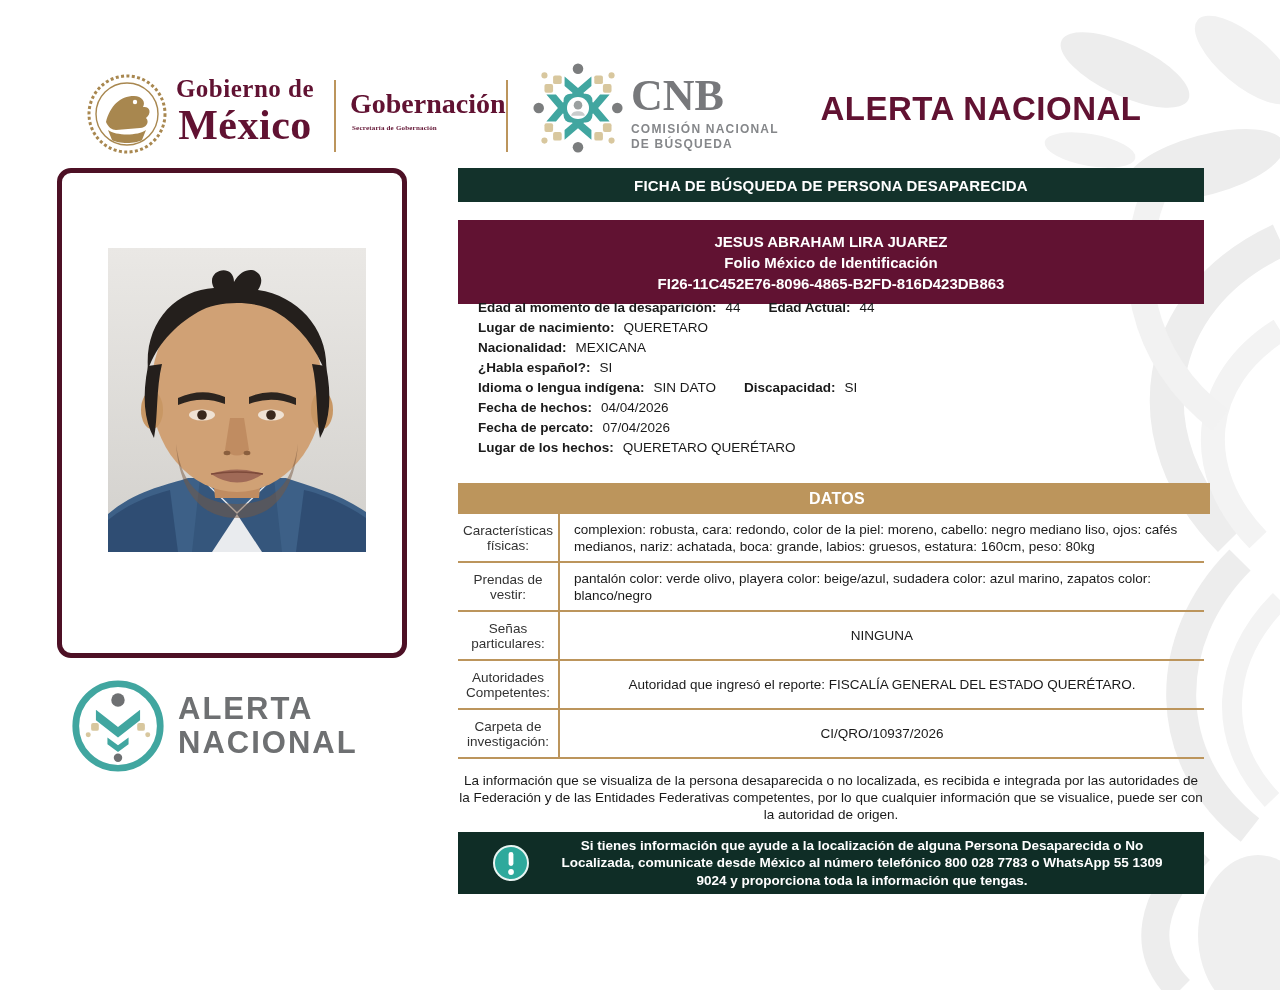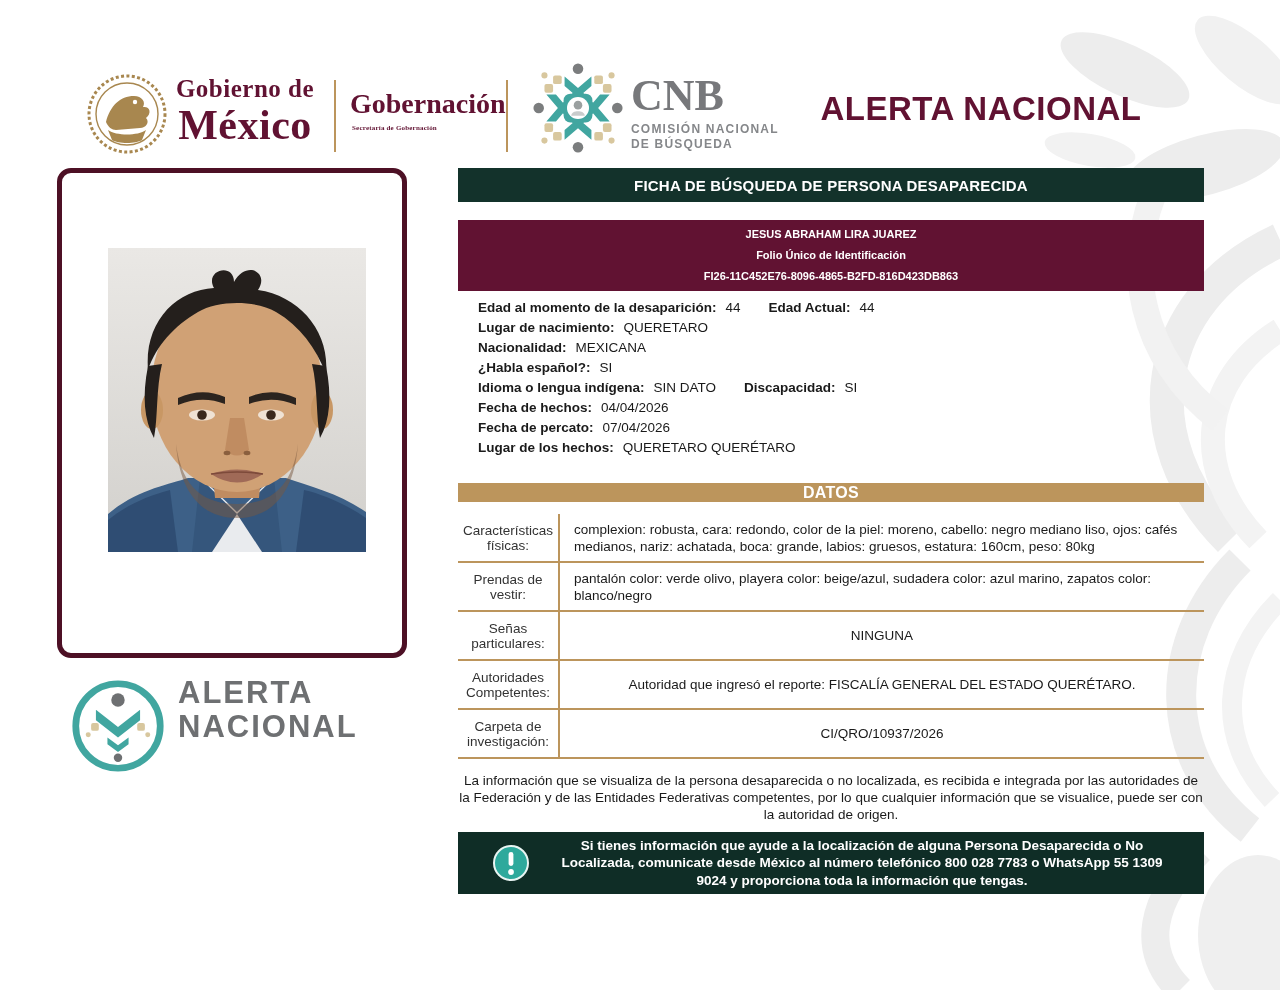--- a/index.html
+++ b/index.html
@@ -38,47 +38,47 @@
   
   #photo-frame{left:57px;top:168px;width:340px;height:480px;background:#fff;
     border:5px solid #4d1025;border-radius:14px;}
   #photo{position:absolute;left:46px;top:75px;width:258px;height:304px;overflow:hidden;}
 
   
   .rcol{left:458px;width:746px;}
   #ficha-banner{top:168px;height:34px;background:var(--green,#13322B);
     display:flex;align-items:center;justify-content:center;
     color:#fff;font-weight:bold;font-size:15px;letter-spacing:.2px;}
-  #person-banner{top:220px;height:71px;background:var(--wine,#611232);
+  #person-banner{top:220px;height:84px;background:var(--wine,#611232);
     display:flex;flex-direction:column;align-items:center;justify-content:center;
-    color:#fff;font-weight:bold;font-size:11px;line-height:21px;}
+    color:#fff;font-weight:bold;font-size:15px;line-height:21px;}
   #details{top:298px;font-size:13.5px;}
   .dline{height:20px;line-height:20px;white-space:nowrap;padding-left:20px;}
   .dl{font-weight:bold;margin-right:9px;}
   .dv{margin-right:28px;}
-  #datos-banner{top:483px;height:19px;background:var(--gold,#BC955C);
+  #datos-banner{top:483px;height:31px;background:var(--gold,#BC955C);
     display:flex;align-items:center;justify-content:center;
-    color:#fff;font-weight:bold;font-size:16px;letter-spacing:.3px;}
+    color:#fff;font-weight:bold;font-size:16px;letter-spacing:.3px;padding-left:6px;}
   #info-table{top:514px;}
   .trow{display:flex;border-bottom:2px solid var(--gold,#BC955C);min-height:47px;}
   .tlabel{width:102px;flex:0 0 102px;border-right:2px solid var(--gold,#BC955C);
     display:flex;align-items:center;justify-content:center;text-align:center;
     font-size:13.5px;color:#333;padding:4px 2px;box-sizing:border-box;}
   .tvalue{flex:1;display:flex;align-items:center;justify-content:center;text-align:left;
     font-size:13.5px;padding:4px 14px;box-sizing:border-box;line-height:17px;}
   #disclaimer{top:772px;text-align:center;font-size:13.5px;line-height:17px;}
   #info-banner{top:832px;height:62px;background:var(--green-dark,#0f2d26);
     color:#fff;font-weight:bold;font-size:13.5px;line-height:17.5px;
     display:flex;align-items:center;}
   #info-banner .txt{padding:4px 26px 4px 88px;text-align:center;}
   #excl-icon{position:absolute;left:34px;top:12px;width:38px;height:38px;}
 
   
   #an-logo{left:70px;top:678px;width:96px;height:96px;}
-  #an-text{left:178px;top:676px;font-size:31px;font-weight:800;color:#6e7072;
+  #an-text{left:178px;top:692px;font-size:31px;font-weight:800;color:#6e7072;
     letter-spacing:2px;line-height:34px;}
 </style>
 </head>
 <body>
 
 <div id="canvas">
 
   <svg id="bg-pattern" width="1280" height="990" viewBox="0 0 1280 990">
     <ellipse cx="1125" cy="70" rx="70" ry="26" fill="#ededed" transform="rotate(25 1125 70)"></ellipse>
     <ellipse cx="1205" cy="165" rx="82" ry="30" fill="#ededed" transform="rotate(-15 1205 165)"></ellipse>
@@ -203,21 +203,21 @@
           <path d="M103 226 Q129 217 155 226 Q129 243 103 226 Z" fill="#a06a57"></path>
           <path d="M103 226 Q129 222 155 226" stroke="#7d4a3a" stroke-width="1.6" fill="none"></path>
         </svg>
       </div>
     </div>
 
     <div id="ficha-banner" class="abs rcol">FICHA DE BÚSQUEDA DE PERSONA DESAPARECIDA</div>
 
     <div id="person-banner" class="abs rcol">
       <div>JESUS ABRAHAM LIRA JUAREZ</div>
-      <div>Folio Único de Identificación</div>
+      <div>Folio México de Identificación</div>
       <div>FI26-11C452E76-8096-4865-B2FD-816D423DB863</div>
     </div>
 
     <div id="details" class="abs rcol">
       <div class="dline">
         <span class="dl">Edad al momento de la desaparición:</span><span class="dv">44</span><span class="dl">Edad Actual:</span><span class="dv">44</span>
       </div>
       <div class="dline">
         <span class="dl">Lugar de nacimiento:</span><span class="dv">QUERETARO</span>
       </div>

